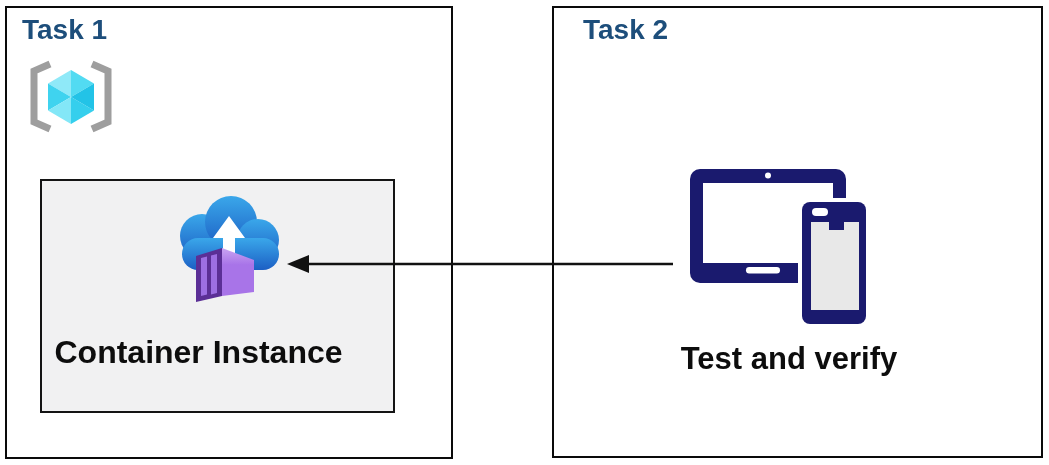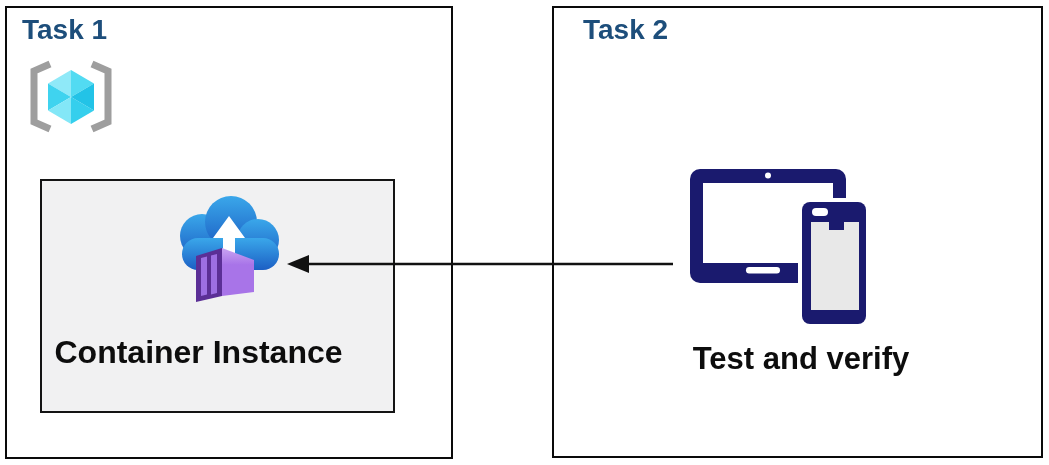--- a/index.html
+++ b/index.html
@@ -27,21 +27,21 @@
     position:absolute;left:40px;top:179px;width:355px;height:234px;
     background:var(--container-inner-bg,#f1f1f2);border:2.5px solid #141414;box-sizing:border-box;
   }
   .ci-icon{position:absolute;left:176px;top:194px;}
   .ci-label{
     position:absolute;left:40px;top:334px;width:317px;text-align:center;
     font-size:32px;font-weight:bold;color:var(--text,#0d0d0d);white-space:nowrap;
   }
   .devices-icon{position:absolute;left:683px;top:164px;}
   .test-label{
-    position:absolute;left:564px;top:341px;width:474px;text-align:center;
+    position:absolute;left:552px;top:341px;width:474px;text-align:center;
     font-size:31px;font-weight:bold;color:var(--text,#0d0d0d);white-space:nowrap;
   }
   .arrow{position:absolute;left:278px;top:248px;z-index:5;pointer-events:none;}
 </style>
 </head>
 <body>
 
 <div class="canvas">
 
   <div class="task-box" id="task1-box"></div>

